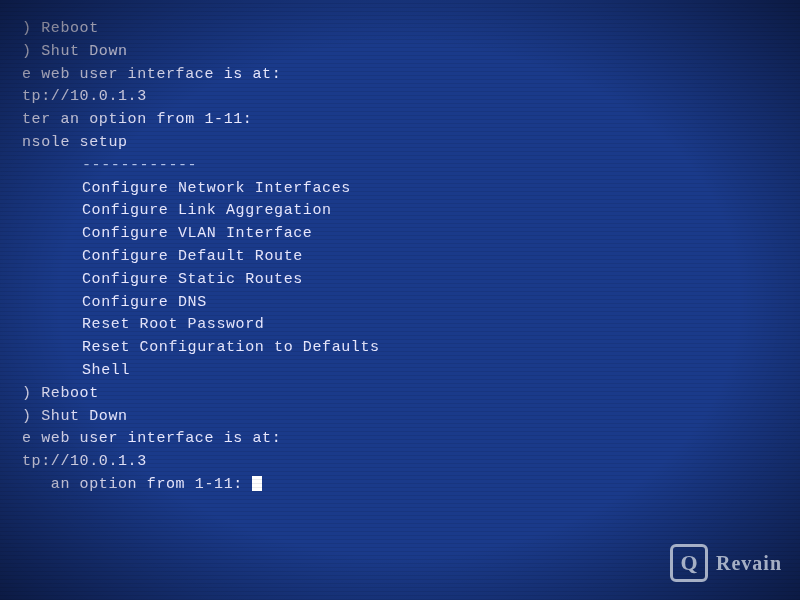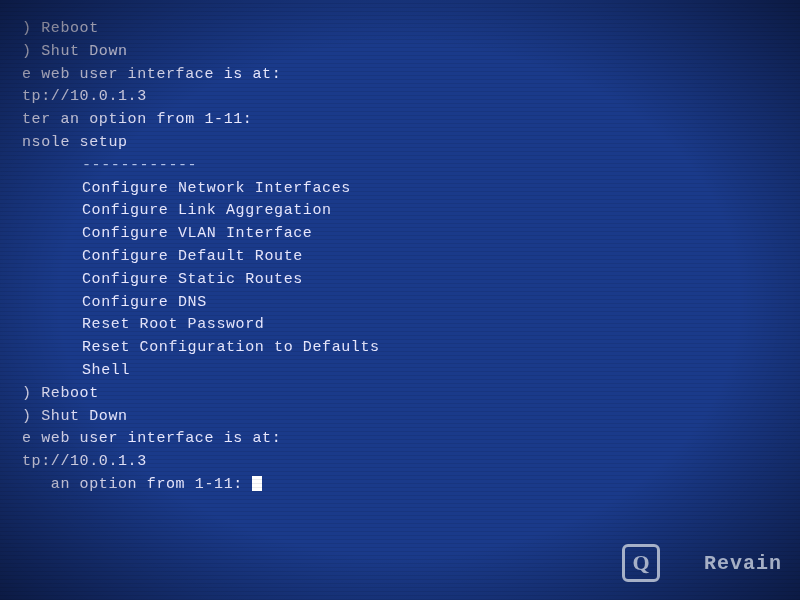--- a/index.html
+++ b/index.html
@@ -98,25 +98,24 @@
       align-items: center;
       justify-content: center;
       color: #c0c8d8;
       font-size: 22px;
       font-weight: bold;
       font-family: serif;
     }
 
     .watermark-text {
       color: #c0c8d8;
-      font-family: Liberation Mono, monospace;
+      font-family: Liberation Serif, serif;
       font-size: 20px;
       font-weight: bold;
       letter-spacing: 0.05em;
-      margin-left: 36px;
     }
 
     .cursor {
       display: inline-block;
       width: 10px;
       height: 15px;
       background: #ffffff;
       vertical-align: middle;
       animation: blink 1s step-end infinite;
     }

